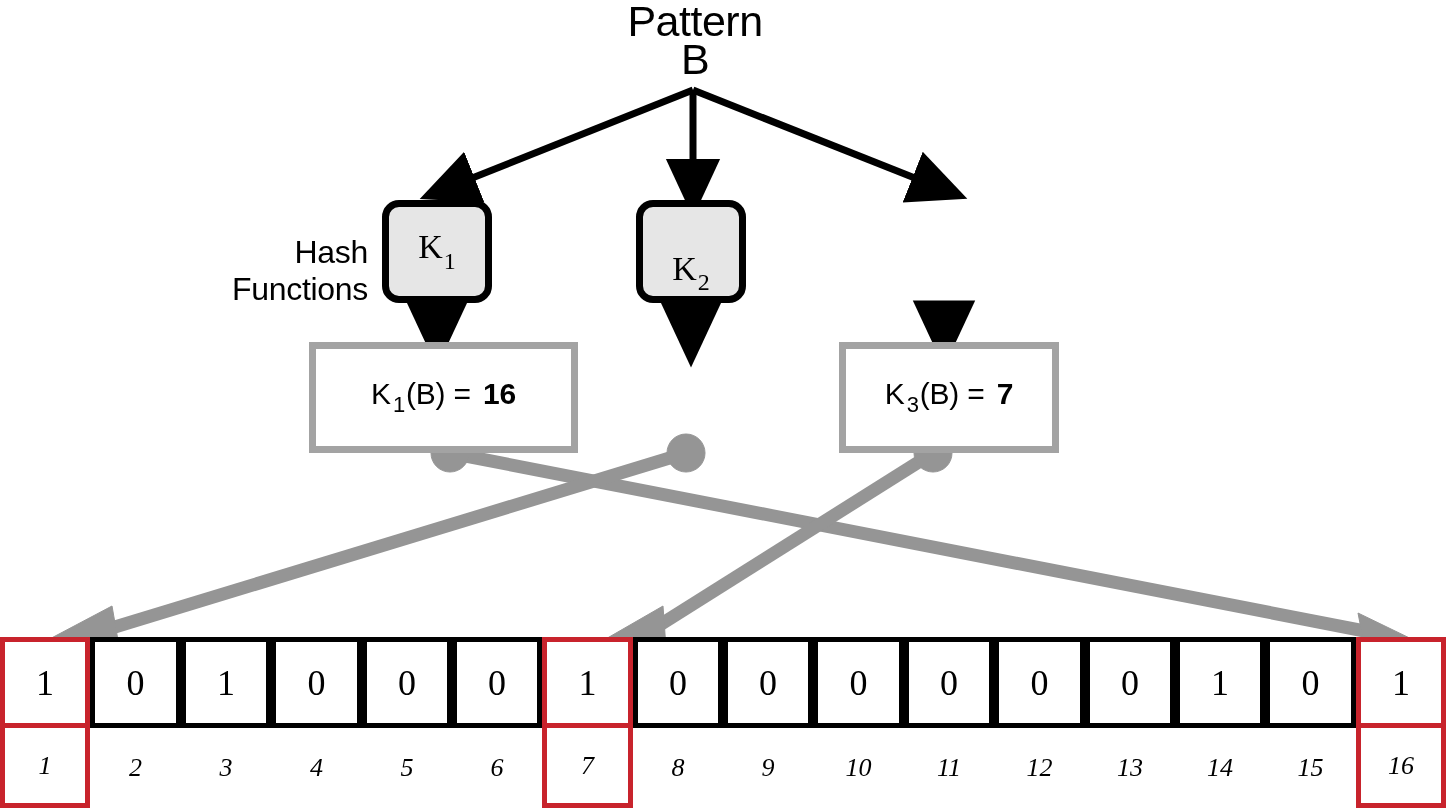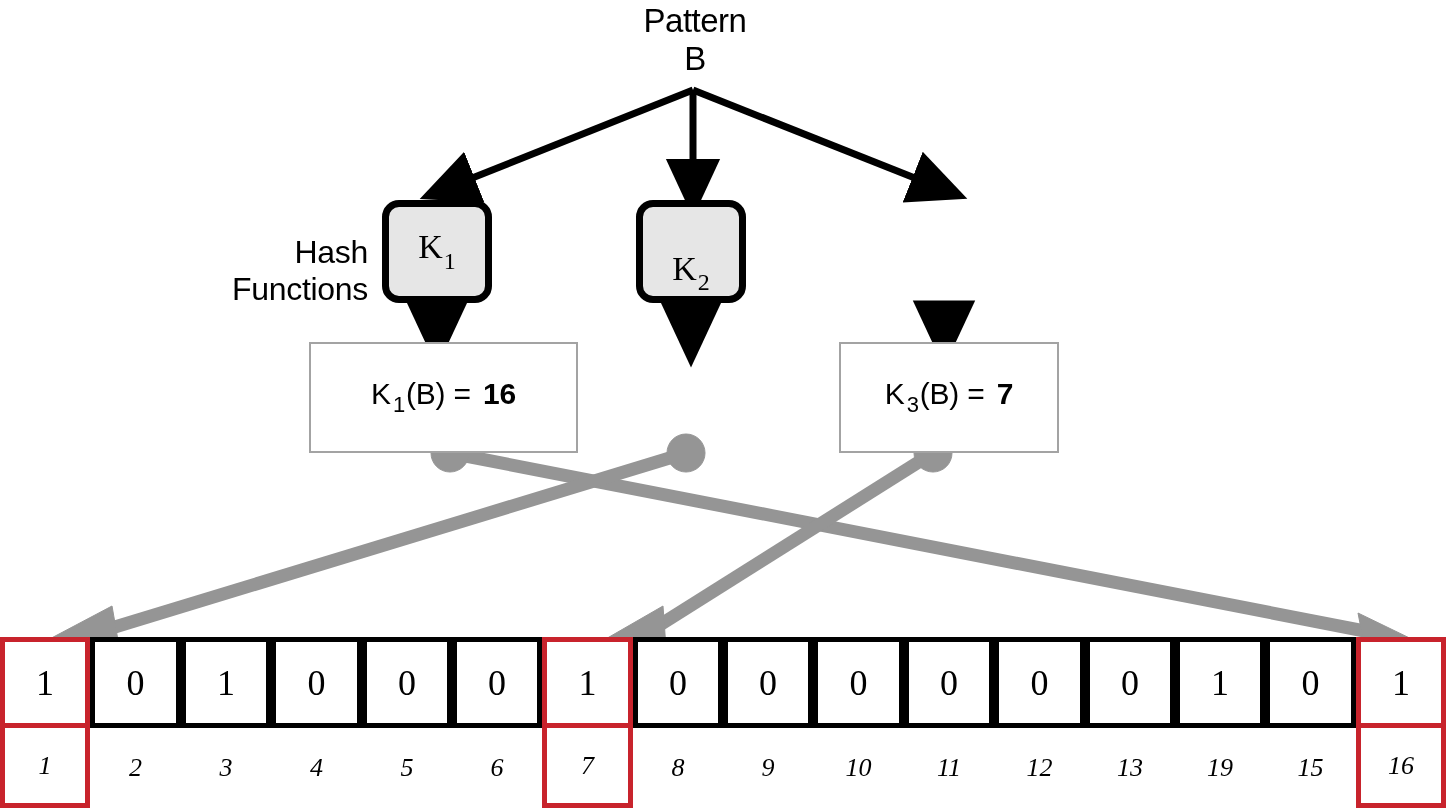--- a/index.html
+++ b/index.html
@@ -23,21 +23,21 @@
   }
 
   
   .pattern-title {
     position: absolute;
     left: 565px;
     top: 2px;
     width: 260px;
     text-align: center;
     font-family: "Liberation Sans", sans-serif;
-    font-size: 33px;
+    font-size: 43px;
     line-height: 38px;
     color: #000000;
     letter-spacing: -0.5px;
     z-index: 5;
   }
   .pattern-title .l1 { display: block; }
   .pattern-title .l2 { display: block; }
 
   
   .hash-label {
@@ -77,21 +77,21 @@
     font-size: 24px;
     vertical-align: -0.42em;
     padding-left: 1px;
   }
 
   
   .vbox {
     position: absolute;
     height: 111px;
     background: #ffffff;
-    border: 2px solid #a3a3a3;
+    border: 7px solid #a3a3a3;
     box-sizing: border-box;
     display: flex;
     align-items: center;
     justify-content: center;
     z-index: 6;
   }
   .vbox .vtext {
     font-family: "Liberation Sans", sans-serif;
     font-size: 30px;
     color: #000000;
@@ -316,21 +316,21 @@
       <div class="idx" style="left: 904px; width: 90px;">
         <span class="inum">11</span>
       </div>
       <div class="idx" style="left: 994px; width: 91px;">
         <span class="inum">12</span>
       </div>
       <div class="idx" style="left: 1085px; width: 90px;">
         <span class="inum">13</span>
       </div>
       <div class="idx" style="left: 1175px; width: 90px;">
-        <span class="inum">19</span>
+        <span class="inum">14</span>
       </div>
       <div class="idx" style="left: 1265px; width: 91px;">
         <span class="inum">15</span>
       </div>
       <div class="idx hl" style="left: 1356px; width: 90px;">
         <span class="inum">16</span>
       </div>
     </div>
 
 </div>

